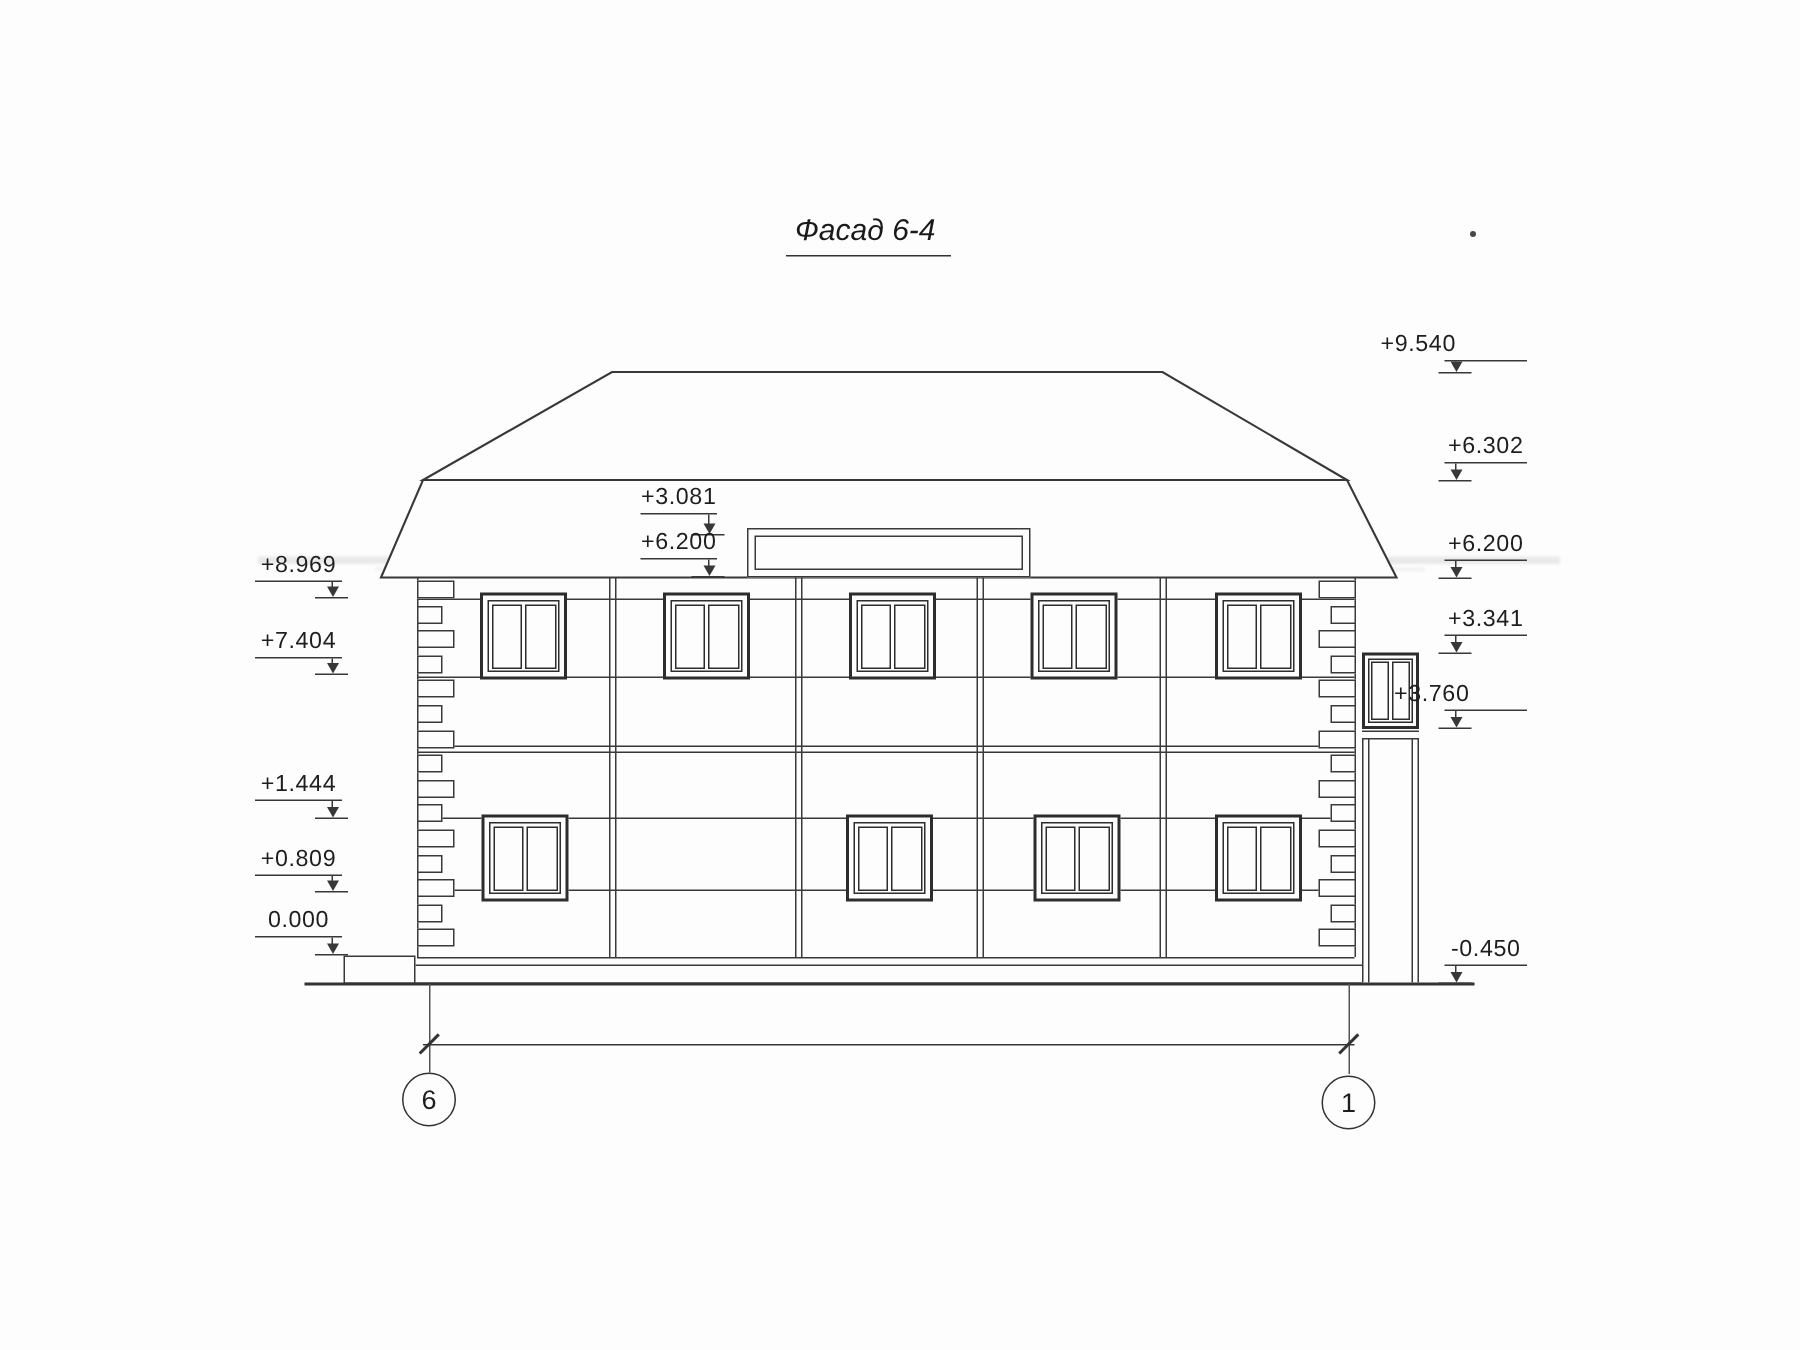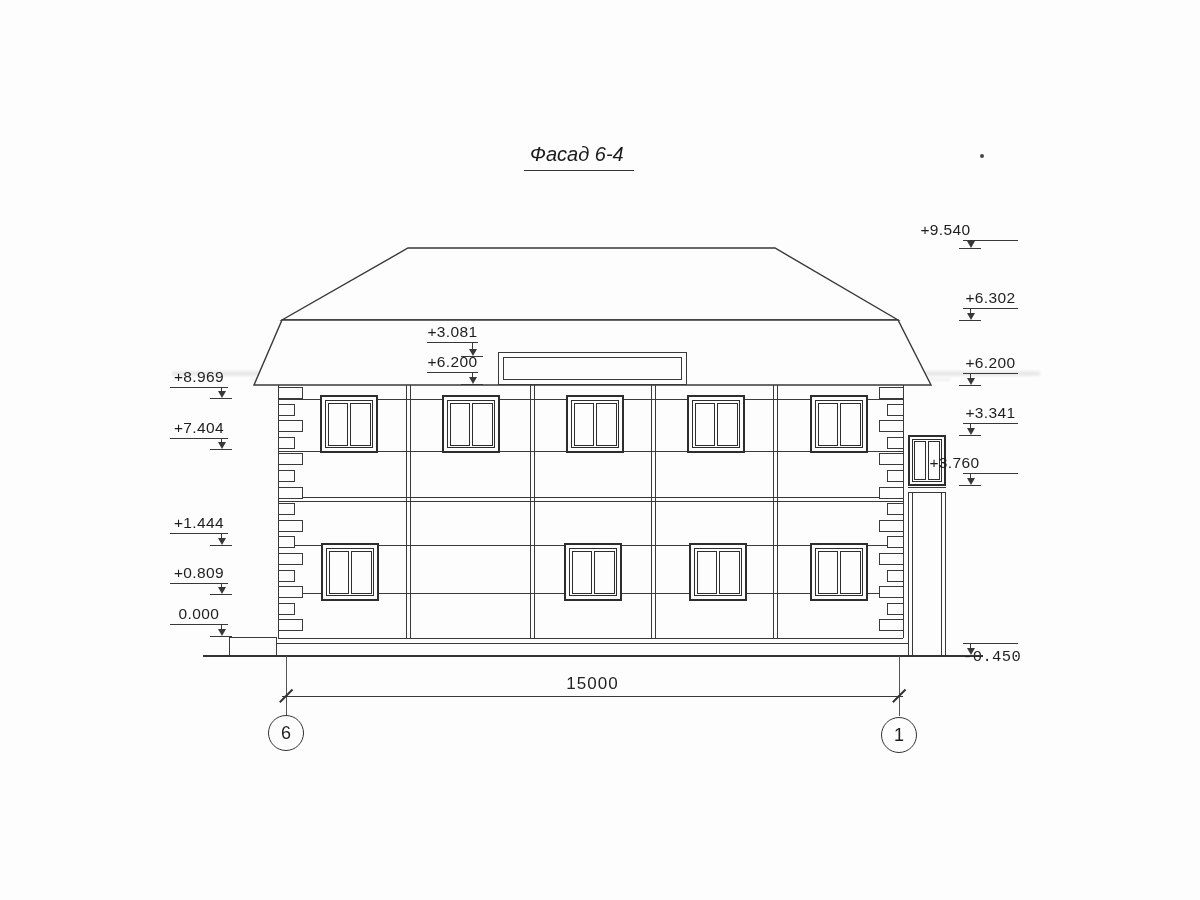--- a/index.html
+++ b/index.html
@@ -71,21 +71,20 @@
   <div class="vln" style="left:908px;top:492px;height:163px;"></div>
   <div class="vln" style="left:912px;top:492px;height:163px;"></div>
   <div class="vln" style="left:941px;top:492px;height:163px;"></div>
   <div class="vln" style="left:945px;top:492px;height:163px;"></div>
 
   <div class="vln" style="left:286px;top:656px;height:59px;width:1px;background:#555;"></div>
   <div class="vln" style="left:899px;top:656px;height:60px;width:1px;background:#555;"></div>
   <div class="hln" style="left:282px;top:696px;width:621px;height:1.2px;"></div>
   <div class="slash" style="left:277px;top:695px;"></div>
   <div class="slash" style="left:890px;top:695px;"></div>
-  <div id="dim-text">15000</div>
   <div class="axis-circle" style="left:268px;top:715px;">
     <span>6</span>
   </div>
   <div class="axis-circle" style="left:881px;top:717px;">
     <span>1</span>
   </div>
 
   <div id="built" class="abs" style="left:0;top:0;width:0;height:0;">
       <div class="hln" style="left: 170px; top: 387px; width: 58px;"></div>
       <div class="mtext" style="left: 170px; top: 368px; width: 58px;">+8.969</div>
@@ -141,21 +140,21 @@
       <div class="mtext" style="left: 963px; top: 404px; width: 55px;">+3.341</div>
       <div class="vln" style="left: 970px; top: 424px; height: 7px;"></div>
       <div class="ahead" style="left: 966.5px; top: 428px;"></div>
       <div class="hln" style="left: 959px; top: 435px; width: 22px;"></div>
       <div class="hln" style="left: 963px; top: 473px; width: 55px;"></div>
       <div class="mtext" style="left: 927px; top: 454px; width: 55px;">+3.760</div>
       <div class="vln" style="left: 970px; top: 474px; height: 7px;"></div>
       <div class="ahead" style="left: 966.5px; top: 478px;"></div>
       <div class="hln" style="left: 959px; top: 485px; width: 22px;"></div>
       <div class="hln" style="left: 963px; top: 643px; width: 55px;"></div>
-      <div class="mtext" style="left: 963px; top: 648px; width: 55px; font-family: Liberation Mono, monospace;">-0.450</div>
+      <div class="mtext" style="left: 963px; top: 624px; width: 55px;">-0.450</div>
       <div class="vln" style="left: 970px; top: 644px; height: 7px;"></div>
       <div class="ahead" style="left: 966.5px; top: 648px;"></div>
       <div class="hln" style="left: 959px; top: 655px; width: 22px;"></div>
       <div class="win" style="left: 320px; top: 395px; width: 58px; height: 58px;">
         <div class="win-in">
           <div class="sash"></div>
           <div class="sash"></div>
         </div>
       </div>
       <div class="win" style="left: 442px; top: 395px; width: 58px; height: 58px;">

